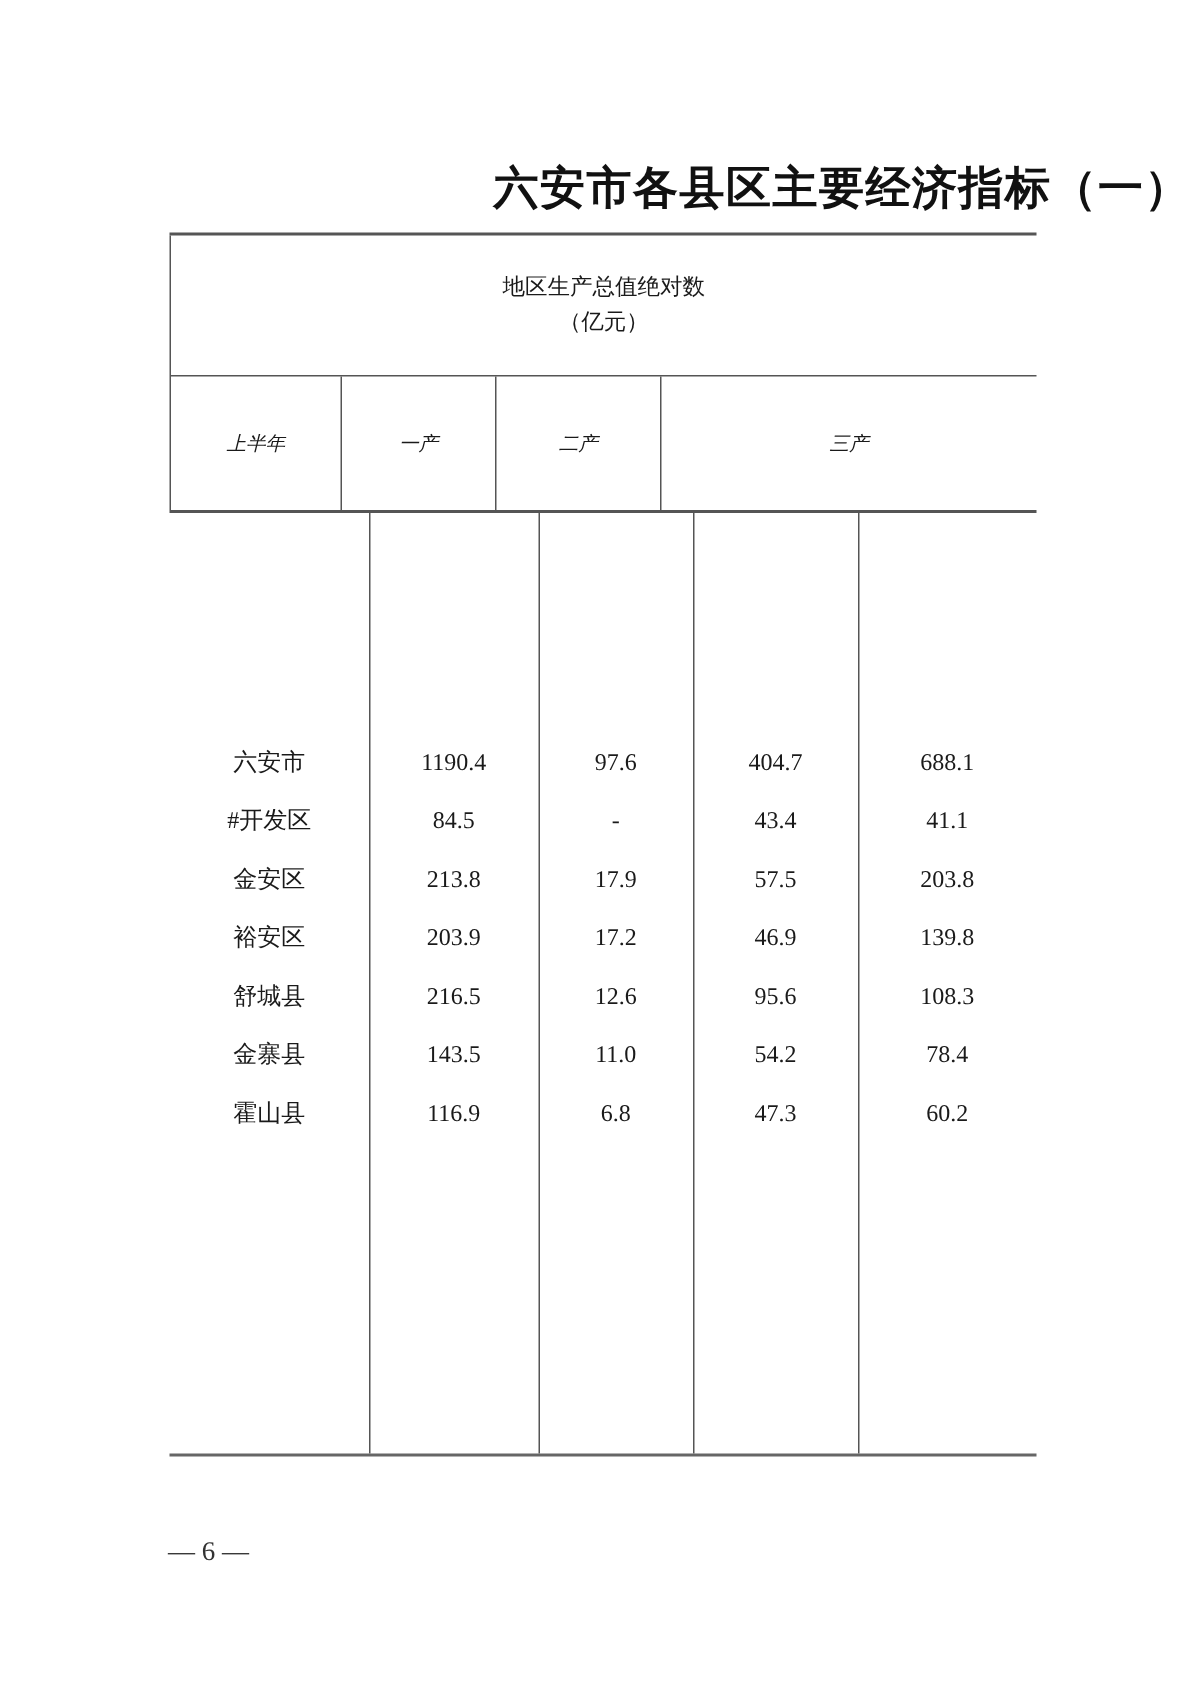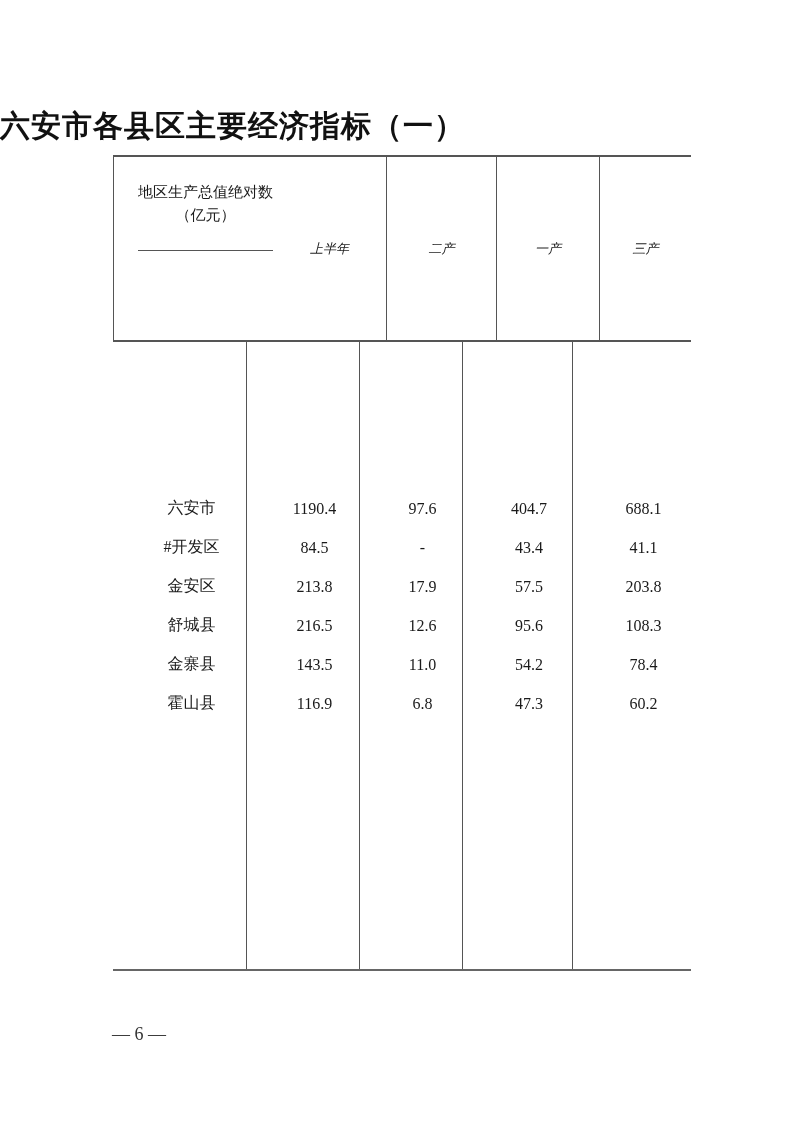--- a/index.html
+++ b/index.html
@@ -11,21 +11,21 @@
     margin: 0 auto;
     background: #ffffff;
     overflow: hidden;
     color: #1a1a1a;
   }
   .page-title {
     position: absolute;
     top: 108px;
     left: 0;
     width: 100%;
-    text-align: left;
+    text-align: right;
     font-family: "Liberation Sans", sans-serif;
     font-weight: 700;
     font-size: 30px;
     line-height: 36px;
     letter-spacing: 1px;
     color: #111111;
   }
   .table {
     position: absolute;
     left: 113px;
@@ -45,22 +45,21 @@
     width: 133px;
     display: flex;
     align-items: center;
     justify-content: center;
     font-size: 16px;
   }
   .thead-right {
     flex: 1;
     border-left: 1px solid #555555;
     display: flex;
-    flex-direction: row;
-    padding-left: 24px;
+    flex-direction: column;
   }
   .group-header {
     height: 94px;
     border-bottom: 1px solid #555555;
     display: flex;
     flex-direction: column;
     align-items: center;
     justify-content: center;
     gap: 7px;
     font-size: 15px;
@@ -89,21 +88,21 @@
     position: absolute;
     top: 0;
     bottom: 0;
     width: 1px;
     background: #555555;
   }
   .vline.v1 { left: 133px; }
   .vline.v2 { left: 246px; }
   .vline.v3 { left: 349px; }
   .vline.v4 { left: 459px; }
-  .rows { position: absolute; top: 147px; left: 12px; width: 100%; }
+  .rows { position: absolute; top: 147px; left: 0; width: 100%; }
   .row { display: flex; height: 39px; align-items: center; }
   .cell { text-align: center; font-size: 16px; }
   .cell.region { width: 133px; }
   .cell.k1 { width: 113px; }
   .cell.k2 { width: 103px; }
   .cell.k3 { width: 110px; }
   .cell.k4 { flex: 1; }
   
   .page-number {
     position: absolute;
@@ -124,22 +123,22 @@
   <div class="table">
 
     <div class="thead">
       <div class="thead-right">
         <div class="group-header">
           <div>地区生产总值绝对数</div>
           <div>（亿元）</div>
         </div>
         <div class="sub-row">
           <div class="sub-cell c1">上半年</div>
+          <div class="sub-cell c2">一产</div>
           <div class="sub-cell c3">二产</div>
-          <div class="sub-cell c2">一产</div>
           <div class="sub-cell c4">三产</div>
         </div>
       </div>
     </div>
 
     <div class="tbody">
       <div class="vline v1"></div>
       <div class="vline v2"></div>
       <div class="vline v3"></div>
       <div class="vline v4"></div>
@@ -163,20 +162,27 @@
         </div>
 
         <div class="row">
           <div class="cell region">金安区</div>
           <div class="cell k1">213.8</div>
           <div class="cell k2">17.9</div>
           <div class="cell k3">57.5</div>
           <div class="cell k4">203.8</div>
         </div>
 
+        <div class="row">
+          <div class="cell region">裕安区</div>
+          <div class="cell k1">203.9</div>
+          <div class="cell k2">17.2</div>
+          <div class="cell k3">46.9</div>
+          <div class="cell k4">139.8</div>
+        </div>
 
 
 
         <div class="row">
           <div class="cell region">舒城县</div>
           <div class="cell k1">216.5</div>
           <div class="cell k2">12.6</div>
           <div class="cell k3">95.6</div>
           <div class="cell k4">108.3</div>
         </div>

